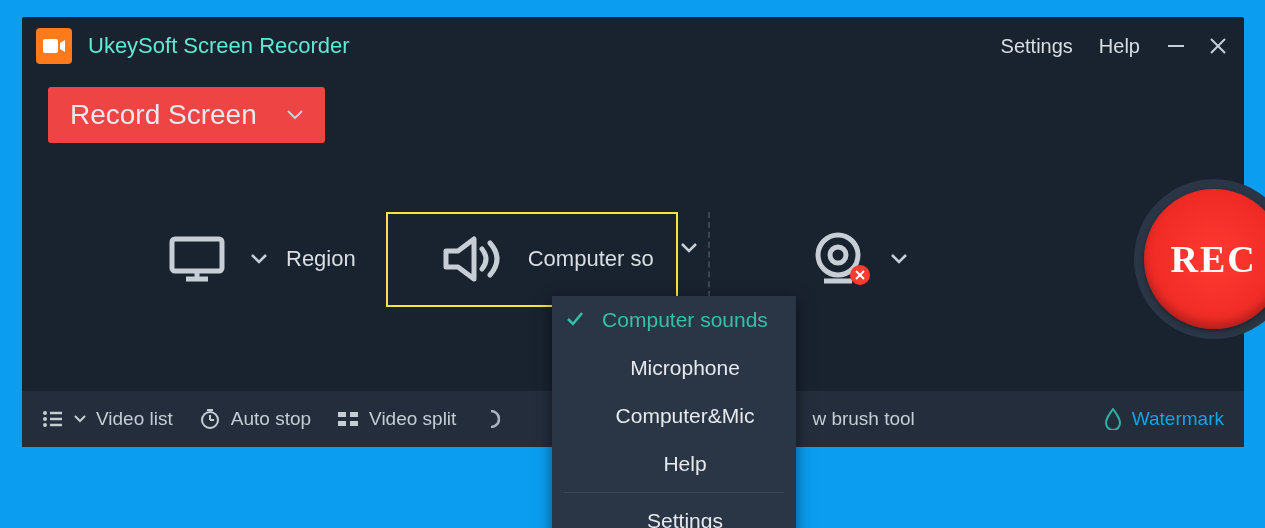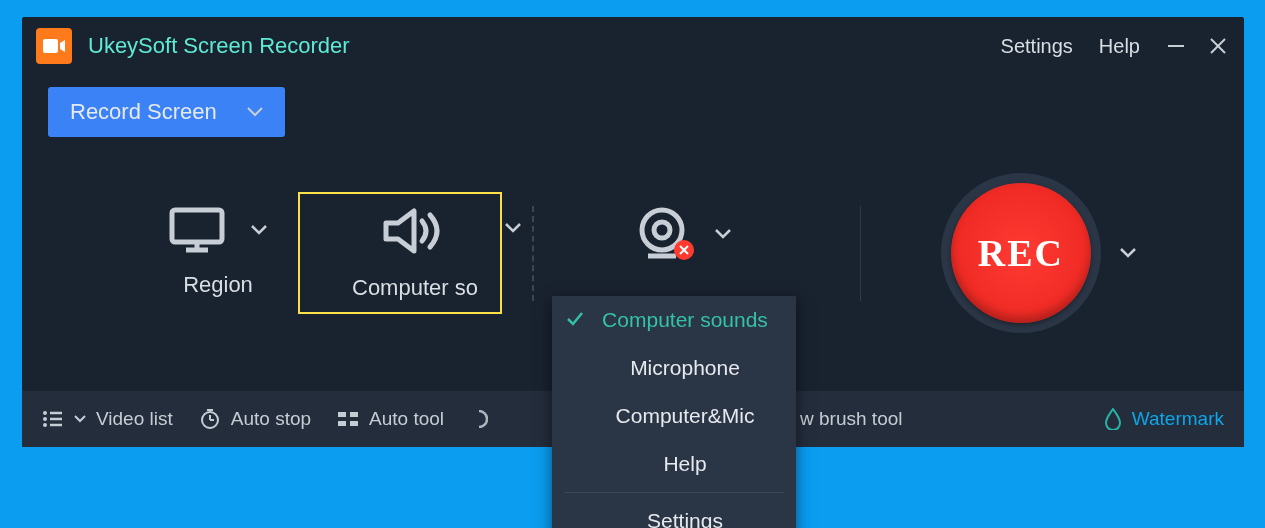--- a/index.html
+++ b/index.html
@@ -51,42 +51,42 @@
     color: #d9dee3;
   }
   .title-right .win-ctrl { display: flex; gap: 22px; align-items: center; }
   .title-right span { cursor: default; }
   .body-area {
     padding: 12px 26px 0 26px;
     position: relative;
     height: calc(100% - 58px - 56px);
   }
   .mode-select {
-    background: #3b82f6;
+    background: #ef4444;
     display: inline-flex;
     align-items: center;
     padding: 12px 22px;
     border-radius: 3px;
-    font-size: 22px;
+    font-size: 28px;
     color: #e6e9ed;
     gap: 30px;
   }
   .panels {
     display: flex;
     align-items: center;
     margin-top: 36px;
     gap: 0;
   }
   .panel-group {
     display: flex;
     align-items: stretch;
   }
   .panel {
     display: flex;
-    flex-direction: column;
+    flex-direction: row;
     align-items: center;
     gap: 18px;
     padding: 14px 40px 14px 40px;
     position: relative;
     min-width: 200px;
   }
   .panel .label {
     font-size: 22px;
     color: #d9dee3;
   }
@@ -363,21 +363,21 @@
     </div>
     <div class="bitem">
       <span>
         <svg width="22" height="18" viewBox="0 0 22 18">
           <rect x="1" y="2" width="8" height="5" fill="#c6ccd3"></rect>
             <rect x="13" y="2" width="8" height="5" fill="#c6ccd3"></rect>
           <rect x="1" y="11" width="8" height="5" fill="#c6ccd3"></rect>
             <rect x="13" y="11" width="8" height="5" fill="#c6ccd3"></rect>
         </svg>
       </span>
-      <span>Auto tool</span>
+      <span>Video split</span>
     </div>
     <div class="bitem" style="opacity:.85">
       <span>
         <svg width="18" height="18" viewBox="0 0 18 18">
             <path d="M9 1 A8 8 0 0 1 9 17" fill="none" stroke="#c6ccd3" stroke-width="2.5"></path>
           </svg>
       </span>
     </div>
 
     <div style="width:260px"></div>

